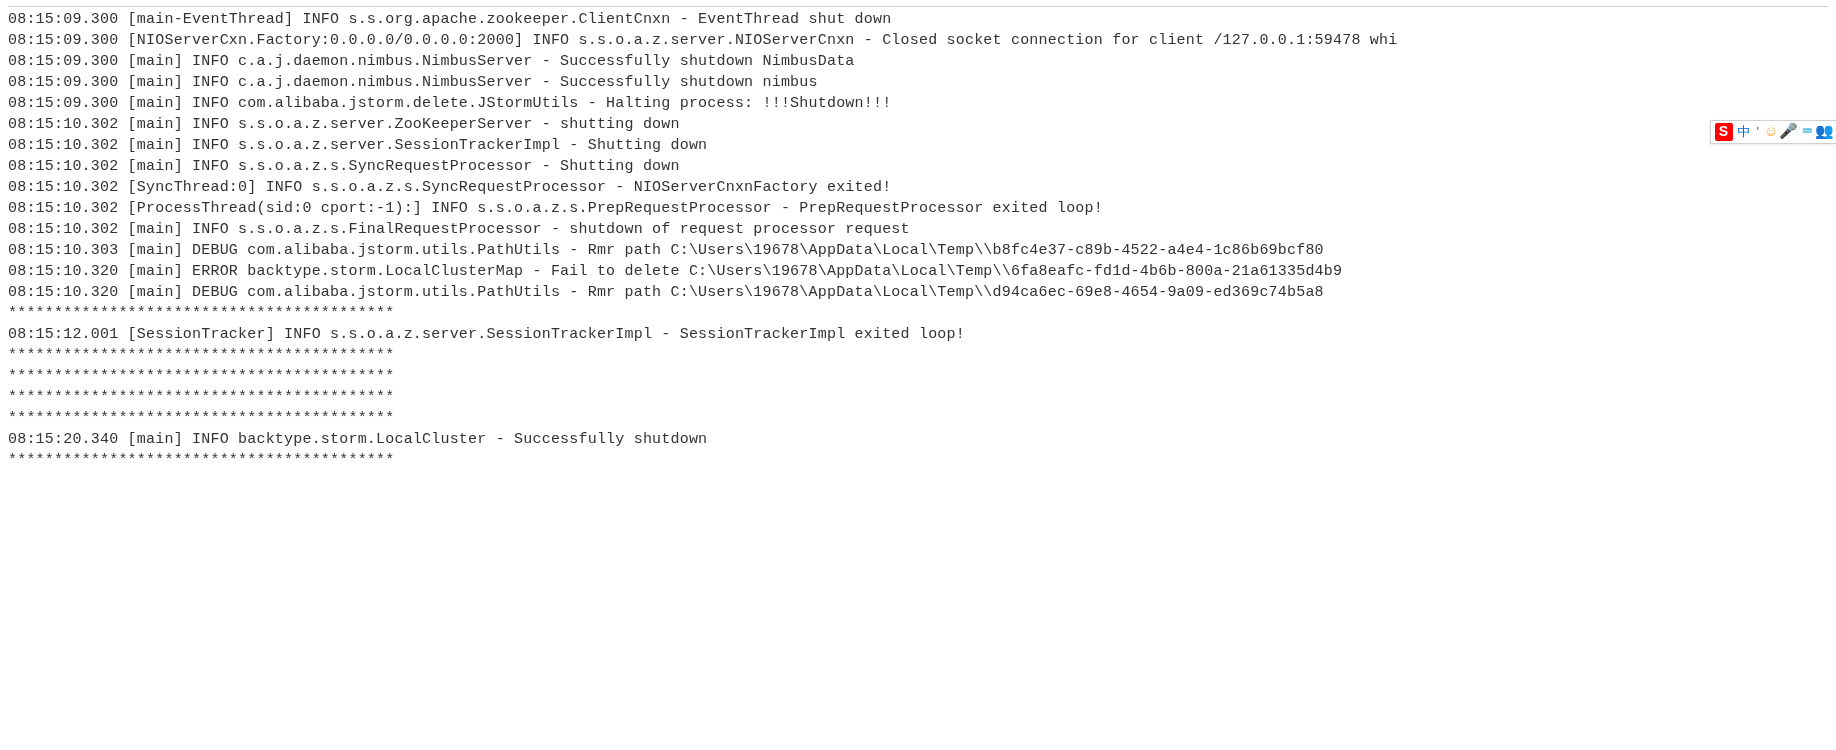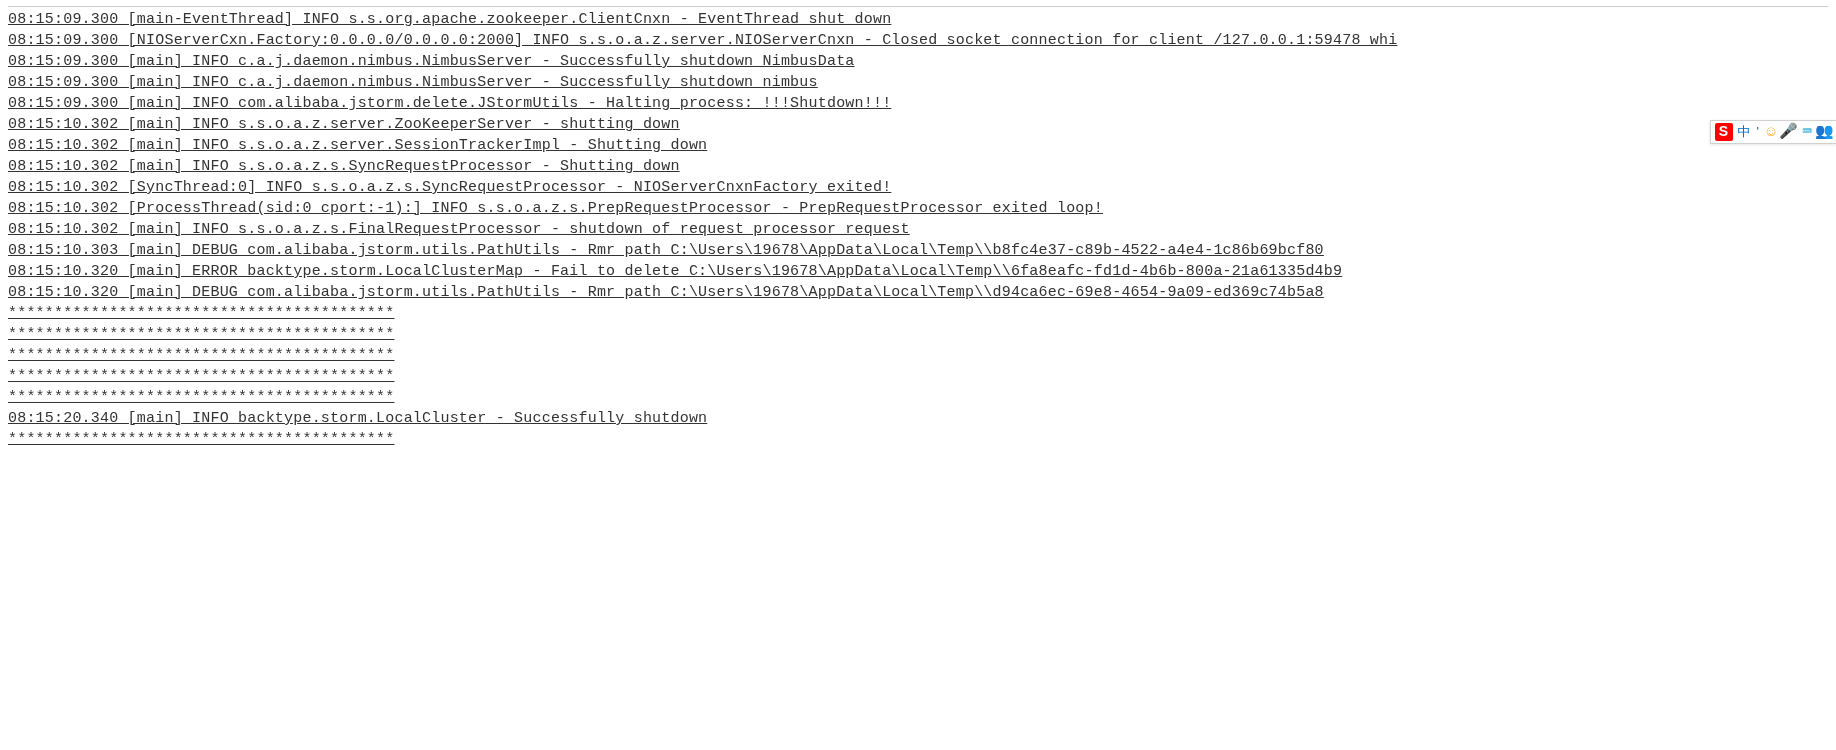--- a/index.html
+++ b/index.html
@@ -12,21 +12,20 @@
       padding: 6px 8px;
       white-space: nowrap;
       overflow: hidden;
       position: relative;
       width: 1836px;
       height: 750px;
     }
     .log-container {
       border-top: 1px solid #cccccc;
       padding-top: 2px;
-      text-decoration: underline;
     }
     .log-line {
       display: block;
       margin: 0;
       padding: 0;
       letter-spacing: 0.2px;
     }
     .ime-toolbar {
       position: absolute;
       top: 120px;
@@ -84,20 +83,21 @@
   <div class="log-line">08:15:10.302 [main] INFO  s.s.o.a.z.server.ZooKeeperServer - shutting down</div>
   <div class="log-line">08:15:10.302 [main] INFO  s.s.o.a.z.server.SessionTrackerImpl - Shutting down</div>
   <div class="log-line">08:15:10.302 [main] INFO  s.s.o.a.z.s.SyncRequestProcessor - Shutting down</div>
   <div class="log-line">08:15:10.302 [SyncThread:0] INFO  s.s.o.a.z.s.SyncRequestProcessor - NIOServerCnxnFactory exited!</div>
   <div class="log-line">08:15:10.302 [ProcessThread(sid:0 cport:-1):] INFO  s.s.o.a.z.s.PrepRequestProcessor - PrepRequestProcessor exited loop!</div>
   <div class="log-line">08:15:10.302 [main] INFO  s.s.o.a.z.s.FinalRequestProcessor - shutdown of request processor request</div>
   <div class="log-line">08:15:10.303 [main] DEBUG com.alibaba.jstorm.utils.PathUtils - Rmr path C:\Users\19678\AppData\Local\Temp\\b8fc4e37-c89b-4522-a4e4-1c86b69bcf80</div>
   <div class="log-line">08:15:10.320 [main] ERROR backtype.storm.LocalClusterMap - Fail to delete C:\Users\19678\AppData\Local\Temp\\6fa8eafc-fd1d-4b6b-800a-21a61335d4b9</div>
   <div class="log-line">08:15:10.320 [main] DEBUG com.alibaba.jstorm.utils.PathUtils - Rmr path C:\Users\19678\AppData\Local\Temp\\d94ca6ec-69e8-4654-9a09-ed369c74b5a8</div>
   <div class="log-line">******************************************</div>
+  <div class="log-line">08:15:12.001 [SessionTracker] INFO  s.s.o.a.z.server.SessionTrackerImpl - SessionTrackerImpl exited loop!</div>
   <div class="log-line">******************************************</div>
   <div class="log-line">******************************************</div>
   <div class="log-line">******************************************</div>
   <div class="log-line">******************************************</div>
   <div class="log-line">08:15:20.340 [main] INFO  backtype.storm.LocalCluster - Successfully shutdown</div>
   <div class="log-line">******************************************</div>
 </div>
 
 <div class="ime-toolbar">
   <span class="ime-logo">S</span>

